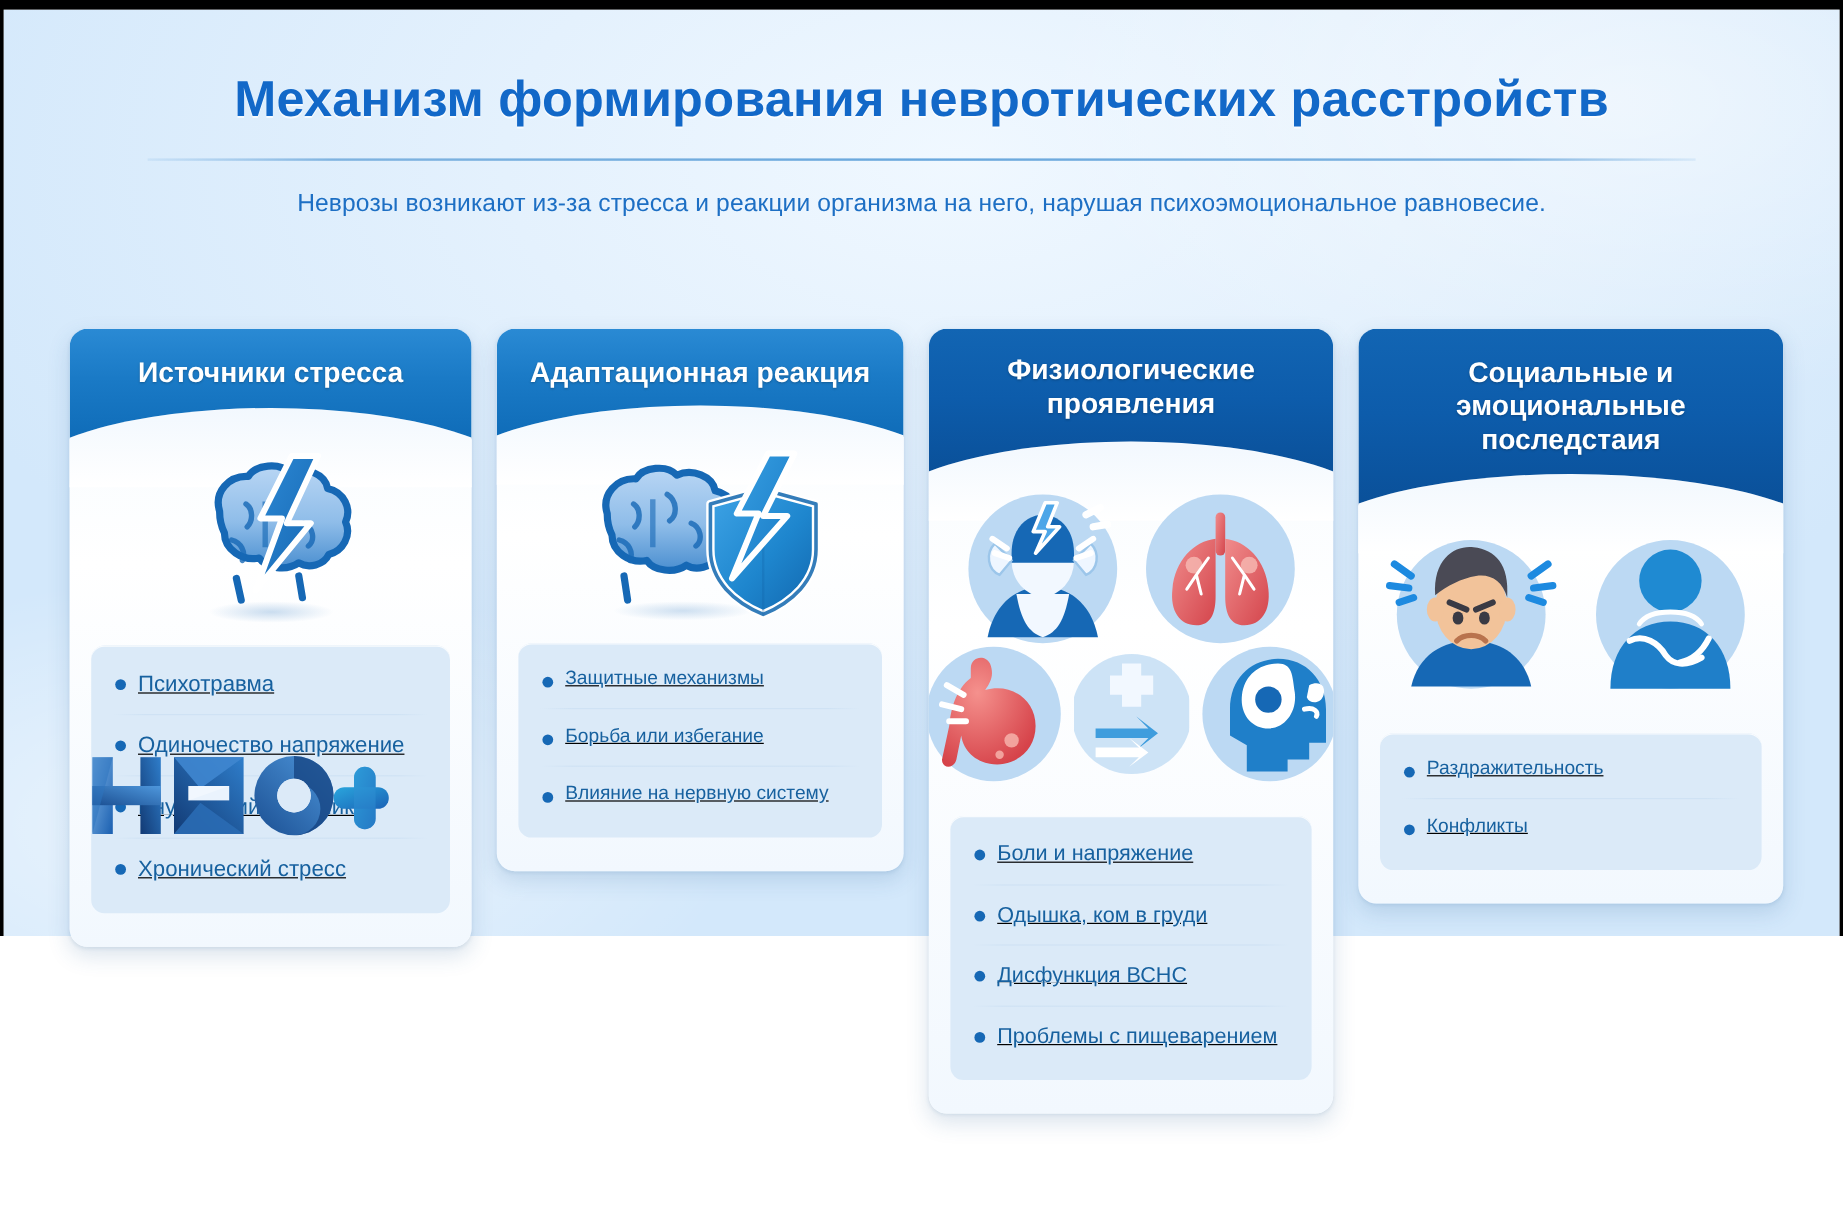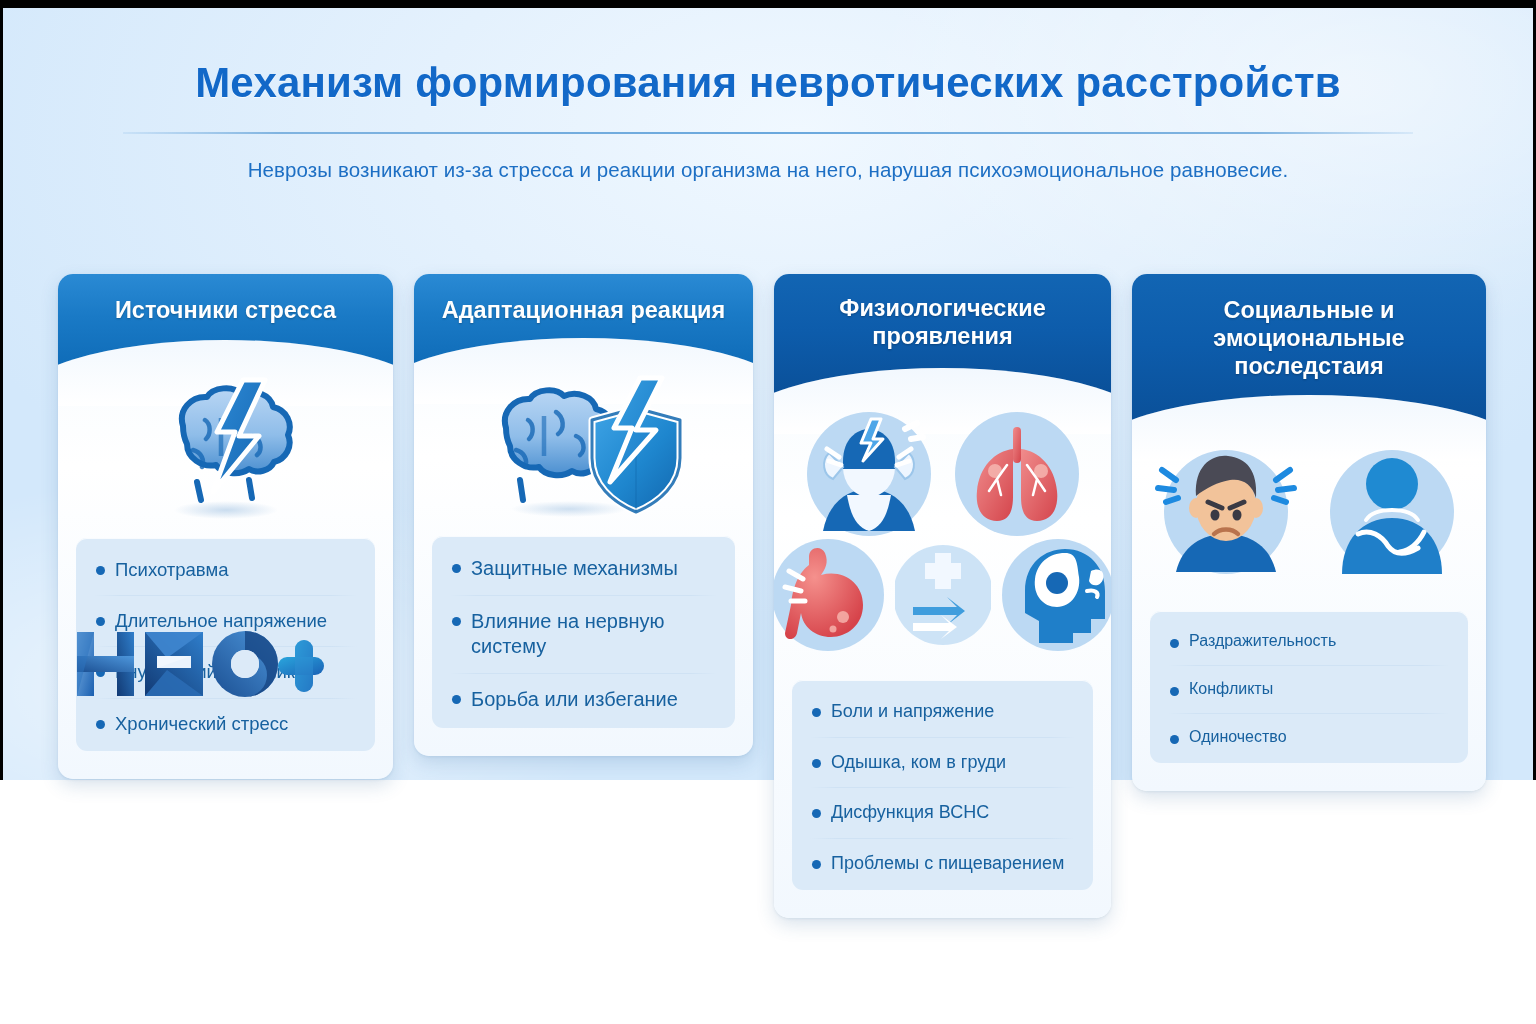--- a/index.html
+++ b/index.html
@@ -137,38 +137,39 @@
   .card.c4 .card-icons { height: 168px; margin-top: 6px; gap: 6px; }
 
   .icon-row { display: flex; align-items: center; justify-content: center; gap: 8px; }
 
   
   .card-list {
     position: relative;
     margin: 10px 18px 12px;
     background: #dbeaf8;
     border-radius: 11px;
-    padding: 6px 4px 2px 0;
+    padding: 6px 4px 12px 0;
     box-shadow: 0 1px 0 rgba(255,255,255,.8) inset;
+    text-decoration: underline;
   }
   .card.c3 .card-list { margin-top: 12px; }
   .card.c4 .card-list { margin-top: 16px; }
 
   .li {
     position: relative;
     display: flex;
     align-items: flex-start;
     gap: 10px;
     padding: 14px 14px 14px 20px;
     font-size: 18.5px;
     color: #17619f;
     line-height: 1.25;
   }
   .card.c1 .li { font-size: 18.5px; }
-  .card.c2 .li { font-size: 20px; }
+  .card.c2 .li { font-size: 16px; }
   .card.c3 .li { font-size: 18px; }
   .card.c4 .li { font-size: 16px; }
 
   .li + .li::before {
     content: "";
     position: absolute;
     top: 0; left: 18px; right: 14px;
     height: 1px;
     background: linear-gradient(to right, rgba(255,255,255,0), #cfe2f4 10%, #cfe2f4 90%, rgba(255,255,255,0));
   }
@@ -238,21 +239,21 @@
         </svg>
       </div>
 
       <div class="card-list">
         <div class="li">
           <span class="bullet"></span>
           <span>Психотравма</span>
         </div>
         <div class="li">
           <span class="bullet"></span>
-          <span>Длительное напряжение</span>
+          <span>Одиночество напряжение</span>
         </div>
         <div class="li">
           <span class="bullet"></span>
           <span>Внутренний конфликт</span>
         </div>
         <div class="li">
           <span class="bullet"></span>
           <span>Хронический стресс</span>
         </div>
       </div>
@@ -303,25 +304,25 @@
         </svg>
       </div>
 
       <div class="card-list">
         <div class="li">
           <span class="bullet"></span>
           <span>Защитные механизмы</span>
         </div>
         <div class="li">
           <span class="bullet"></span>
+          <span>Борьба или избегание</span>
+        </div>
+        <div class="li">
+          <span class="bullet"></span>
           <span>Влияние на нервную систему</span>
-        </div>
-        <div class="li">
-          <span class="bullet"></span>
-          <span>Борьба или избегание</span>
         </div>
       </div>
     </div>
 
     <div class="card c3">
       <div class="card-head">
         <span>Физиологические проявления</span>
       </div>
 
       <div class="card-icons">
@@ -448,24 +449,20 @@
       </div>
 
       <div class="card-list">
         <div class="li">
           <span class="bullet"></span>
           <span>Раздражительность</span>
         </div>
         <div class="li">
           <span class="bullet"></span>
           <span>Конфликты</span>
-        </div>
-        <div class="li">
-          <span class="bullet"></span>
-          <span>Одиночество</span>
         </div>
       </div>
     </div>
 
   </div>
 
   <div class="logo">
     <svg width="252" height="82" viewBox="0 0 252 82">
       <defs>
         <linearGradient id="lgA" x1="0" y1="0" x2="1" y2="1">

